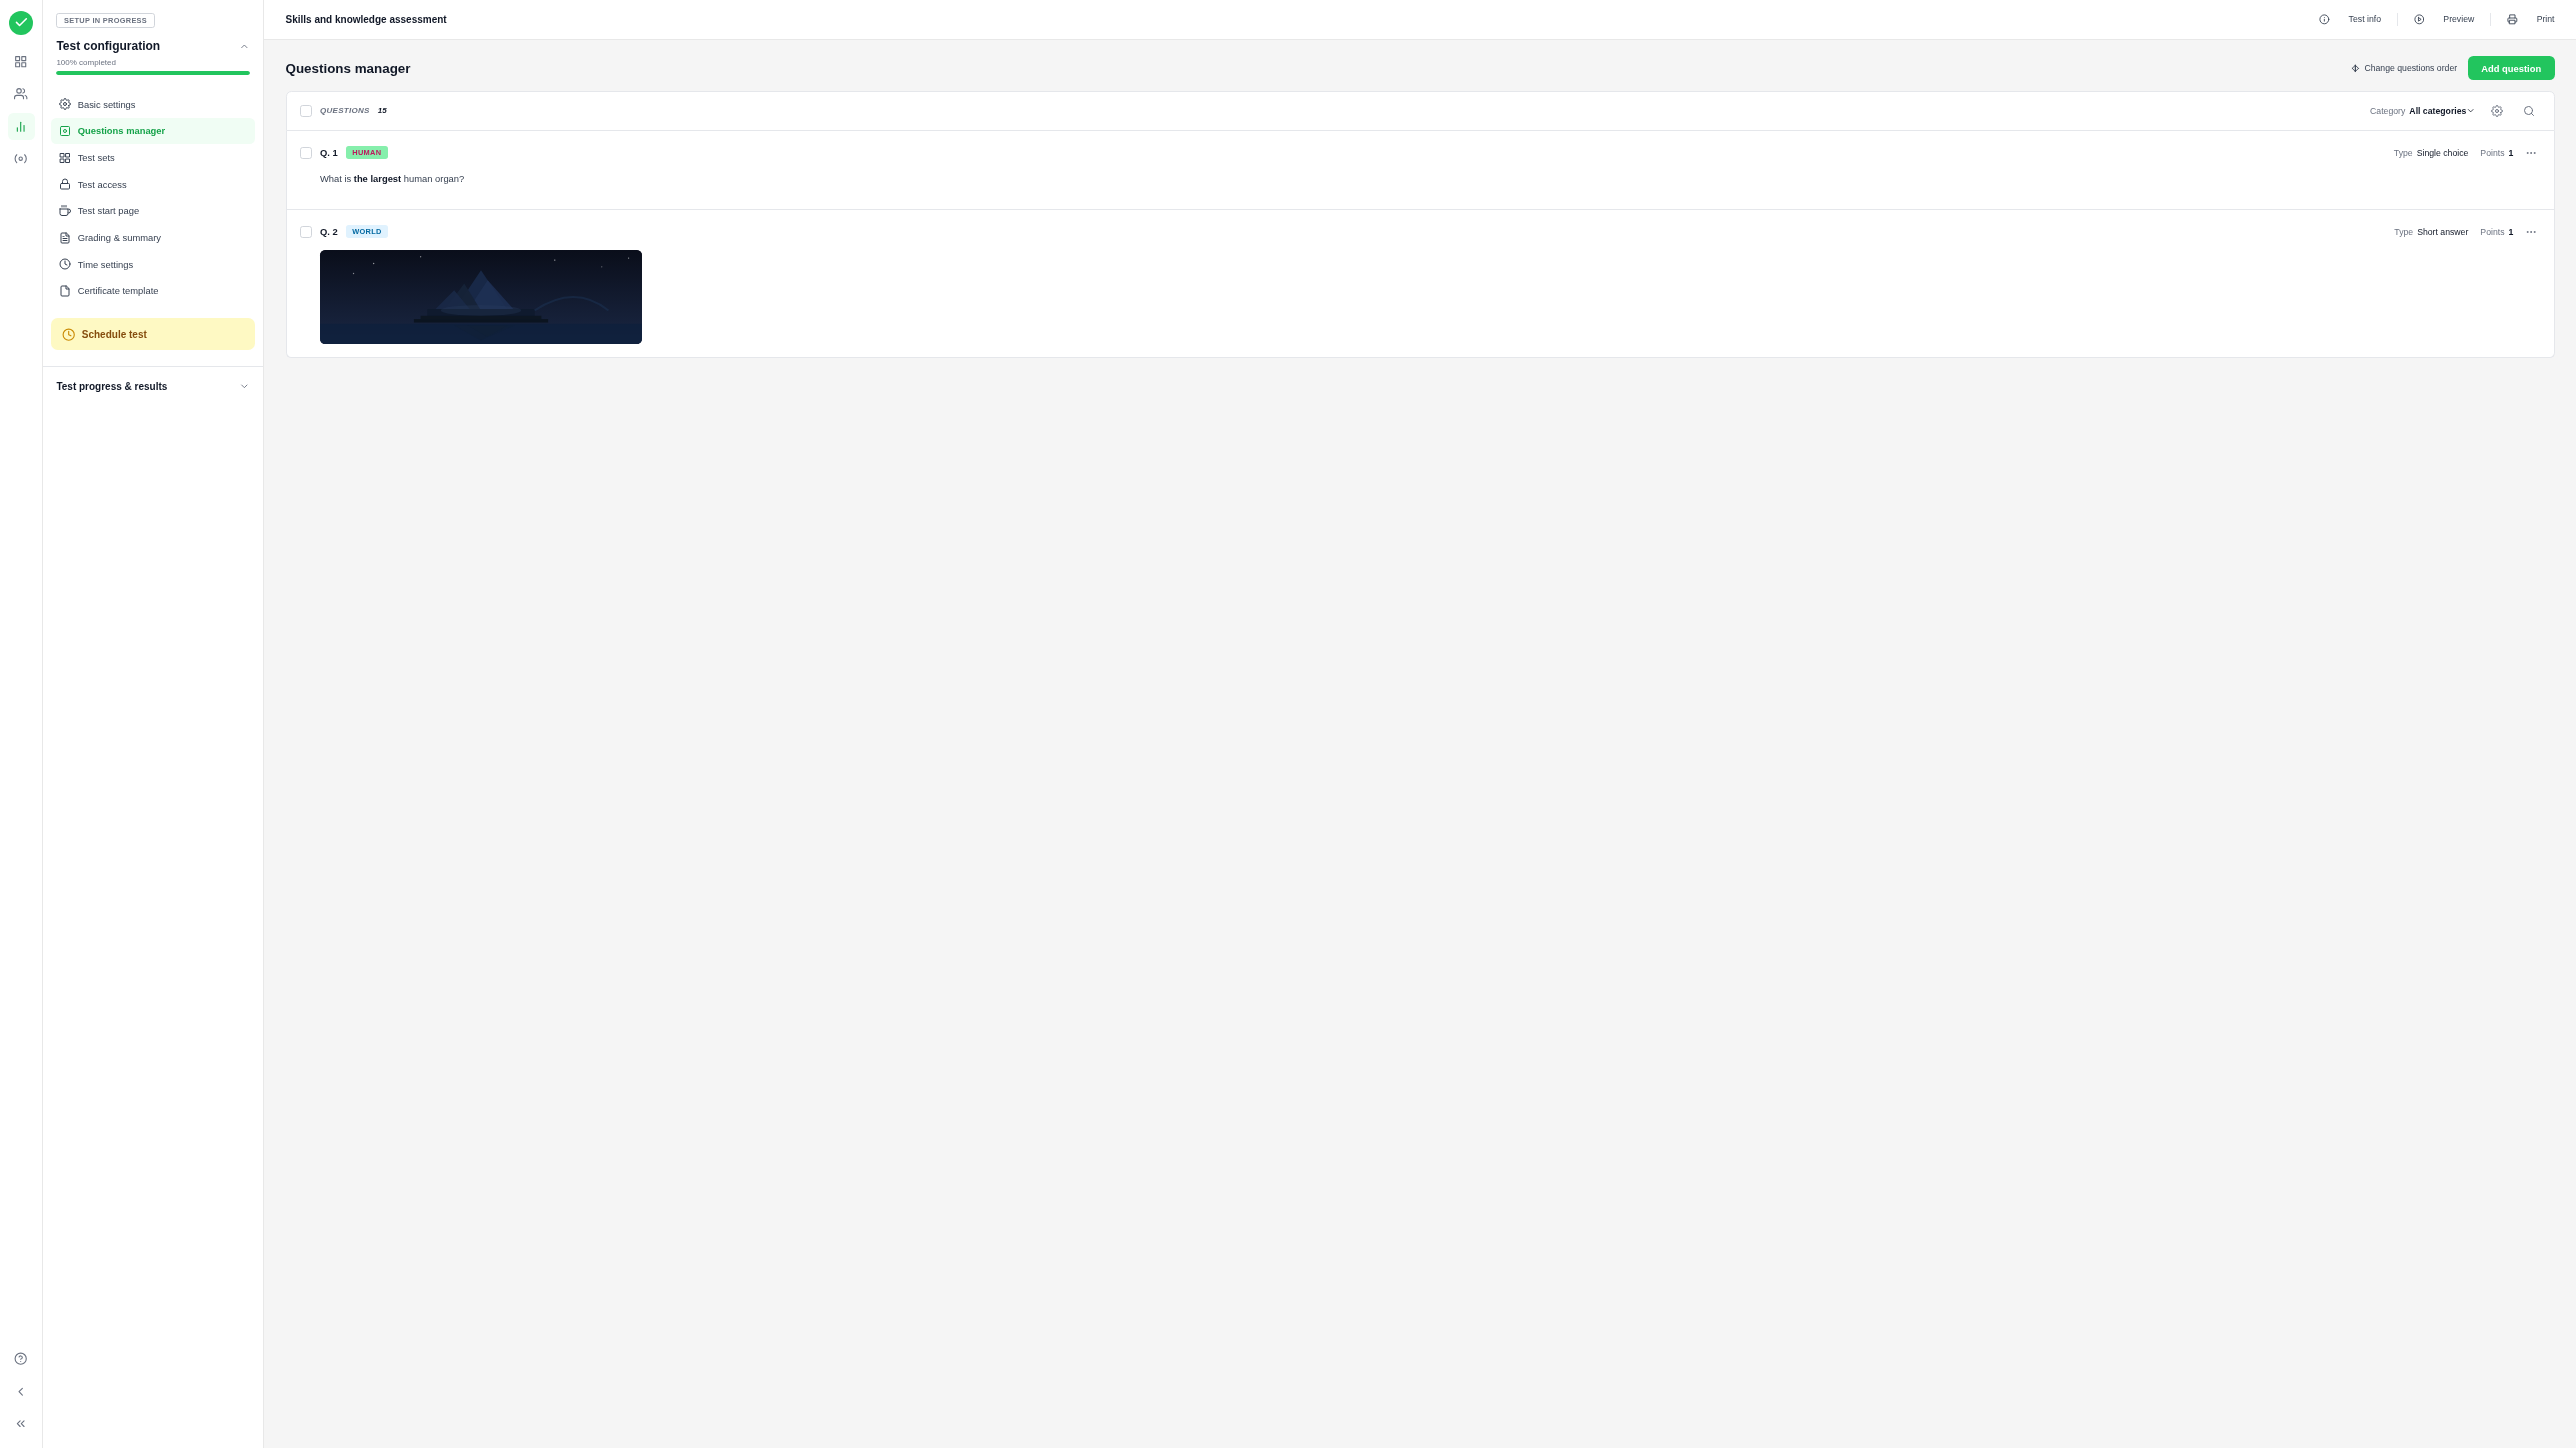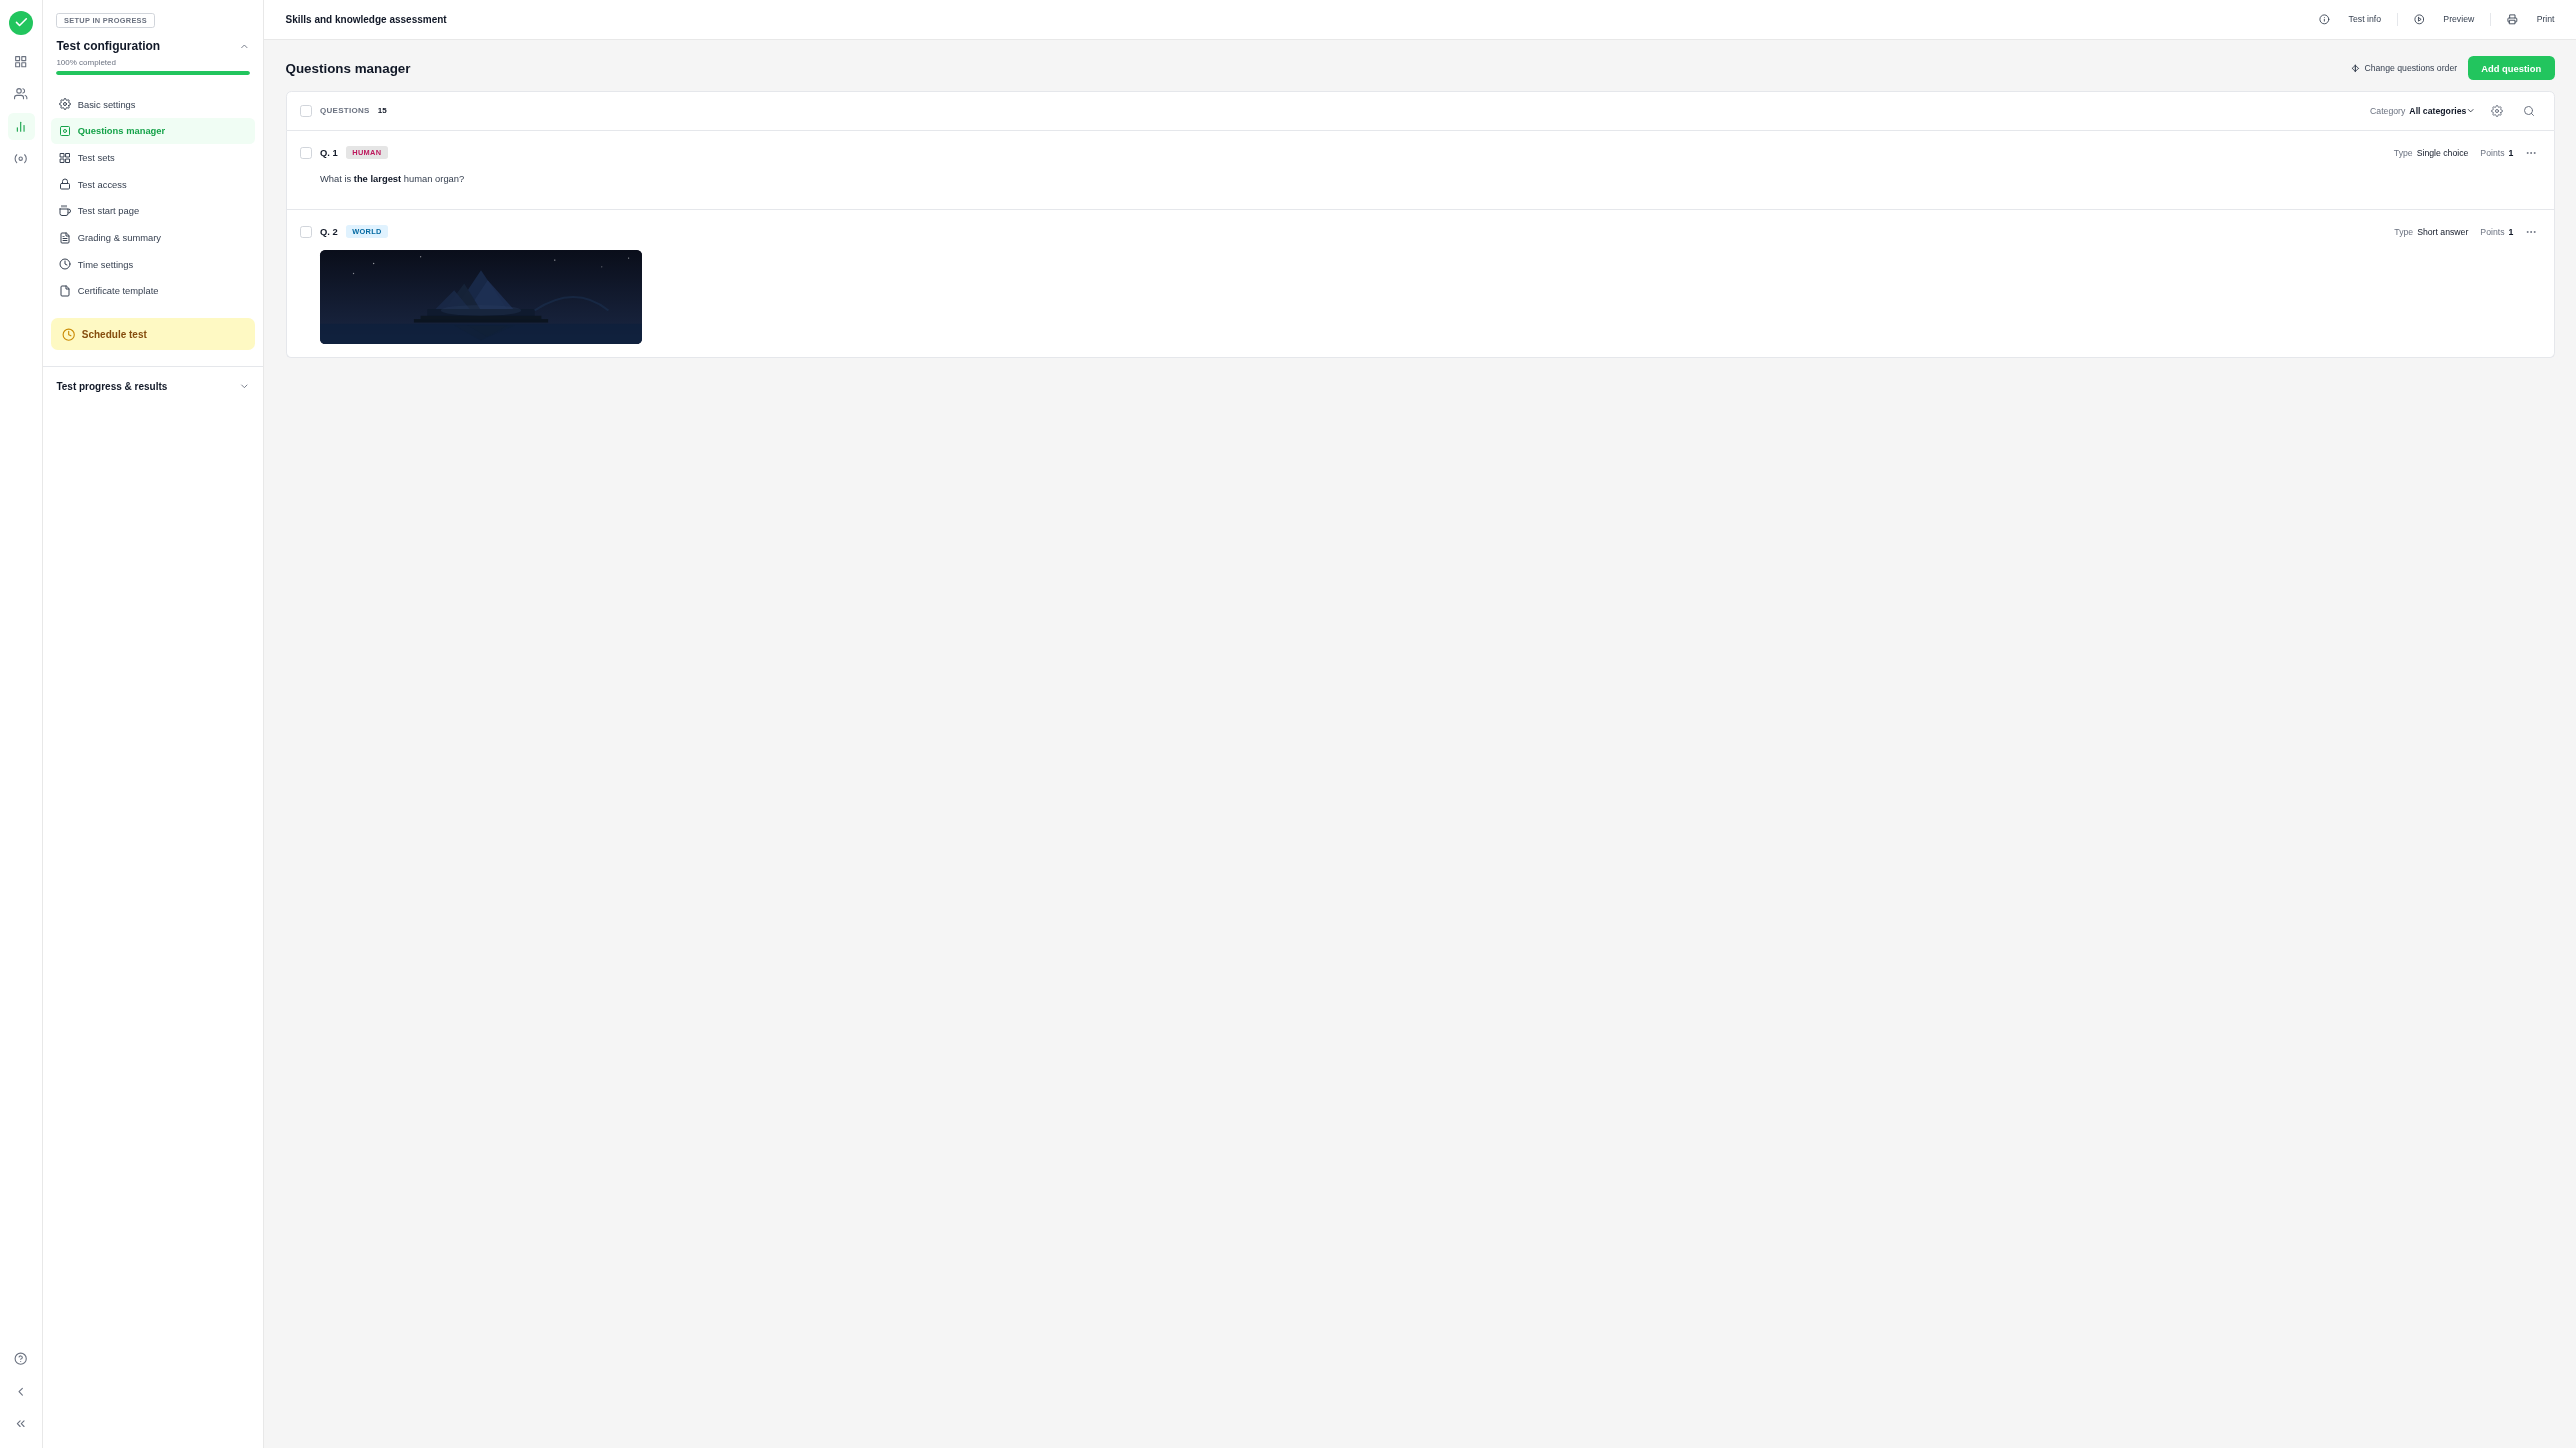--- a/index.html
+++ b/index.html
@@ -243,20 +243,21 @@
       padding: 8px 13.4px;
       display: flex;
       align-items: center;
       justify-content: space-between;
       margin-bottom: 0;
     }
     .questions-count {
       display: flex;
       align-items: center;
       gap: 8px;
+      font-style: italic;
     }
     .questions-count-label {
       font-size: 8px;
       font-weight: 700;
       color: #6b7280;
       letter-spacing: 0.3px;
     }
     .questions-count-num {
       font-size: 8px;
       font-weight: 700;
@@ -319,21 +320,21 @@
       font-weight: 700;
       color: #111827;
     }
     .q-tag {
       padding: 2px 6.7px;
       border-radius: 2.7px;
       font-size: 7.4px;
       font-weight: 700;
       letter-spacing: 0.3px;
     }
-    .q-tag.human { background: #e5e5e5; color: #be185d; }
+    .q-tag.human { background: #86efac; color: #be185d; }
     .q-tag.world { background: #e0f2fe; color: #0369a1; }
     .q-meta {
       display: flex;
       align-items: center;
       gap: 4px;
       margin-left: auto;
       font-size: 8.7px;
       color: #6b7280;
     }
     .q-meta-type { color: #111827; font-weight: 500; }

